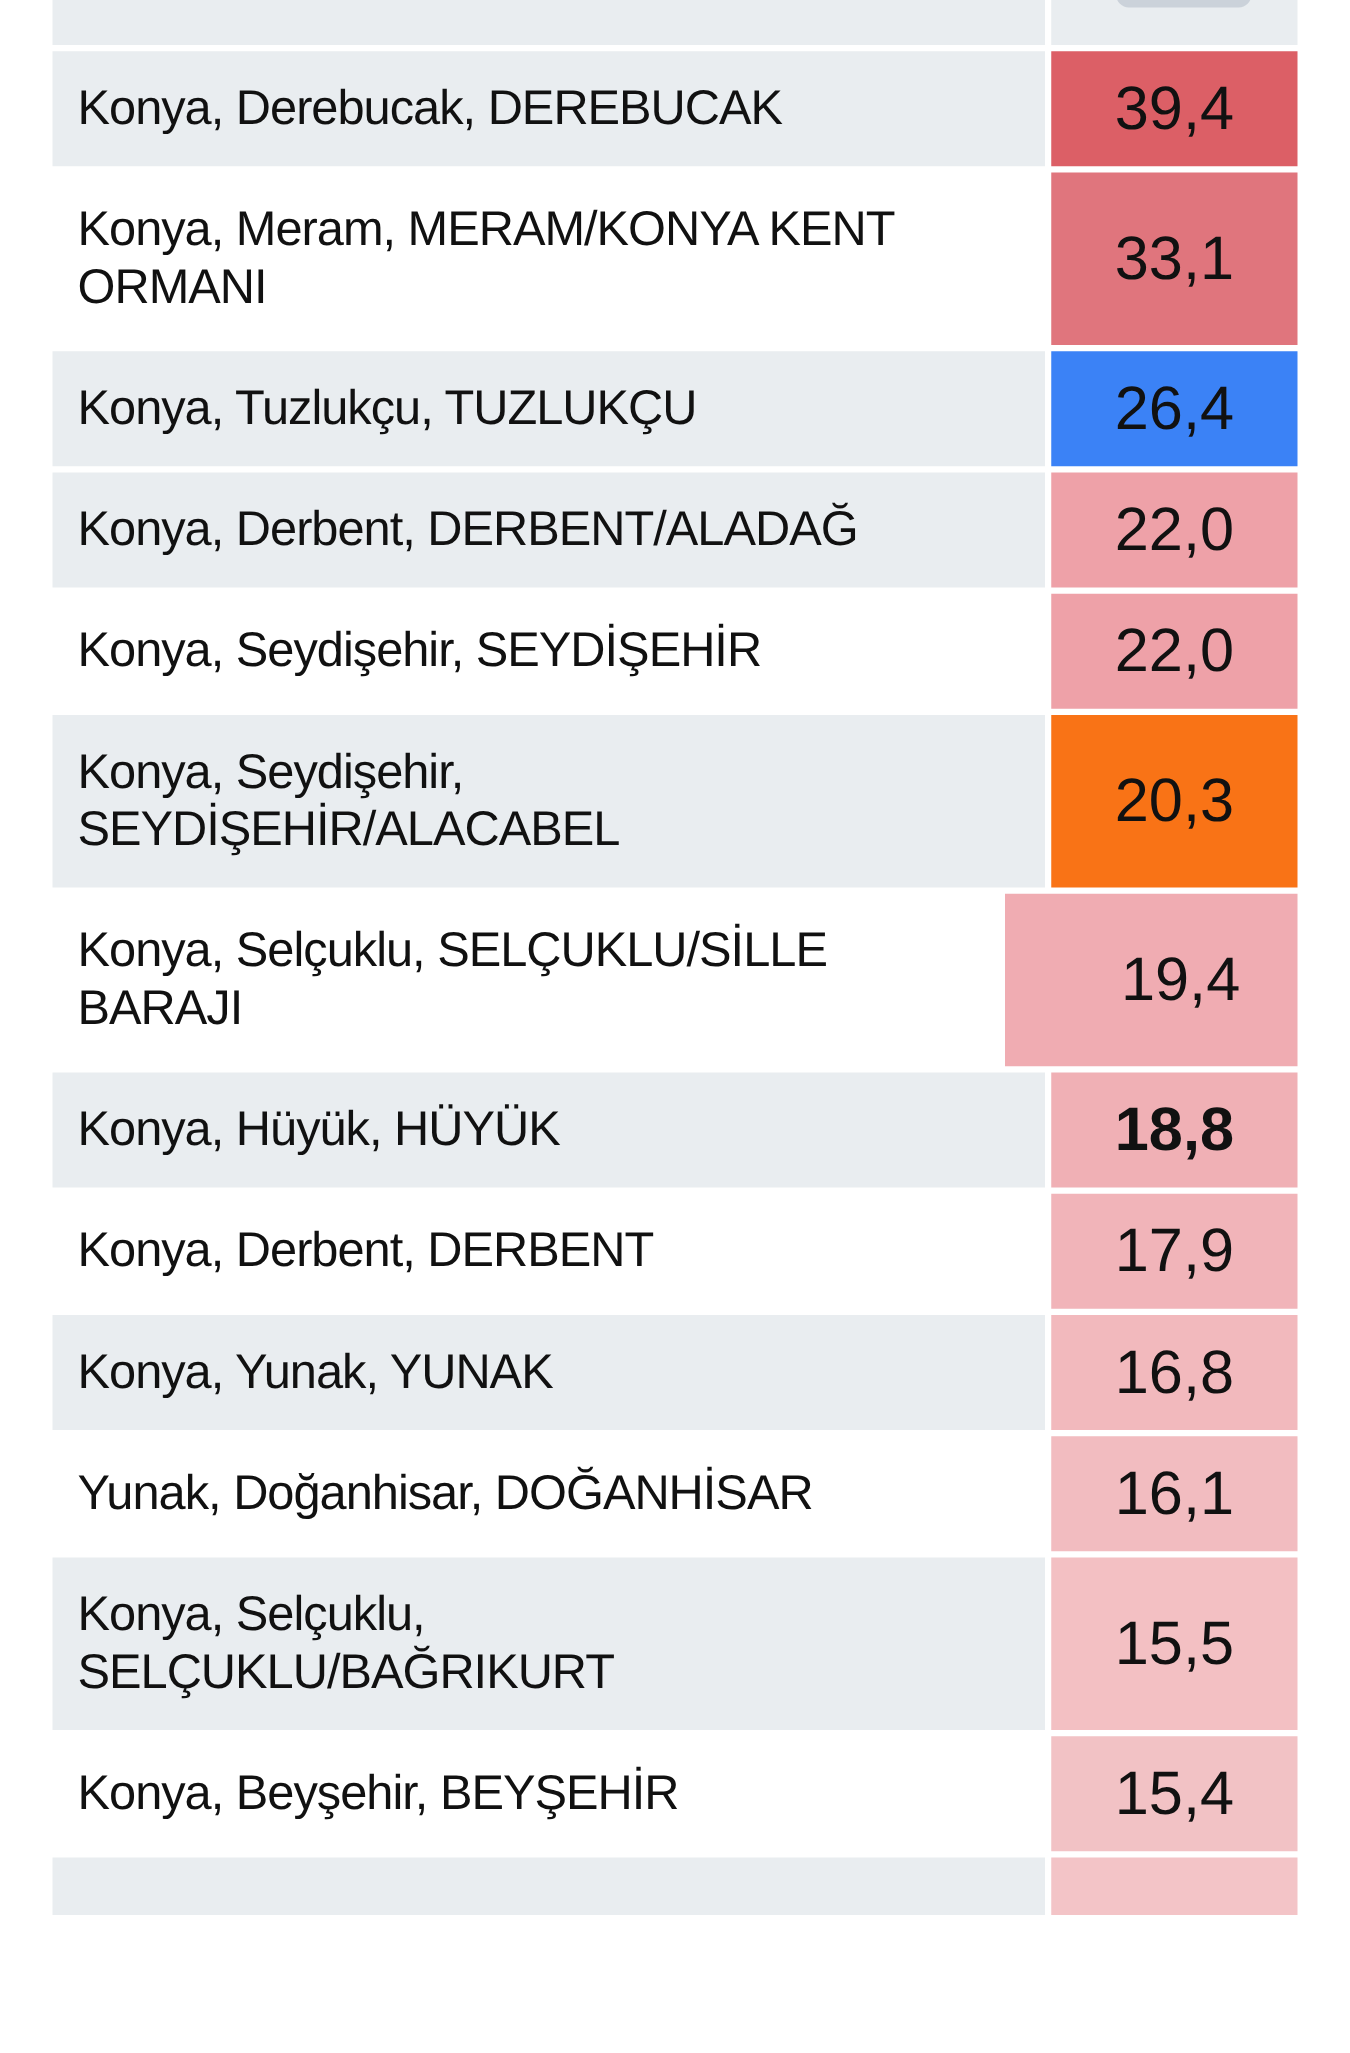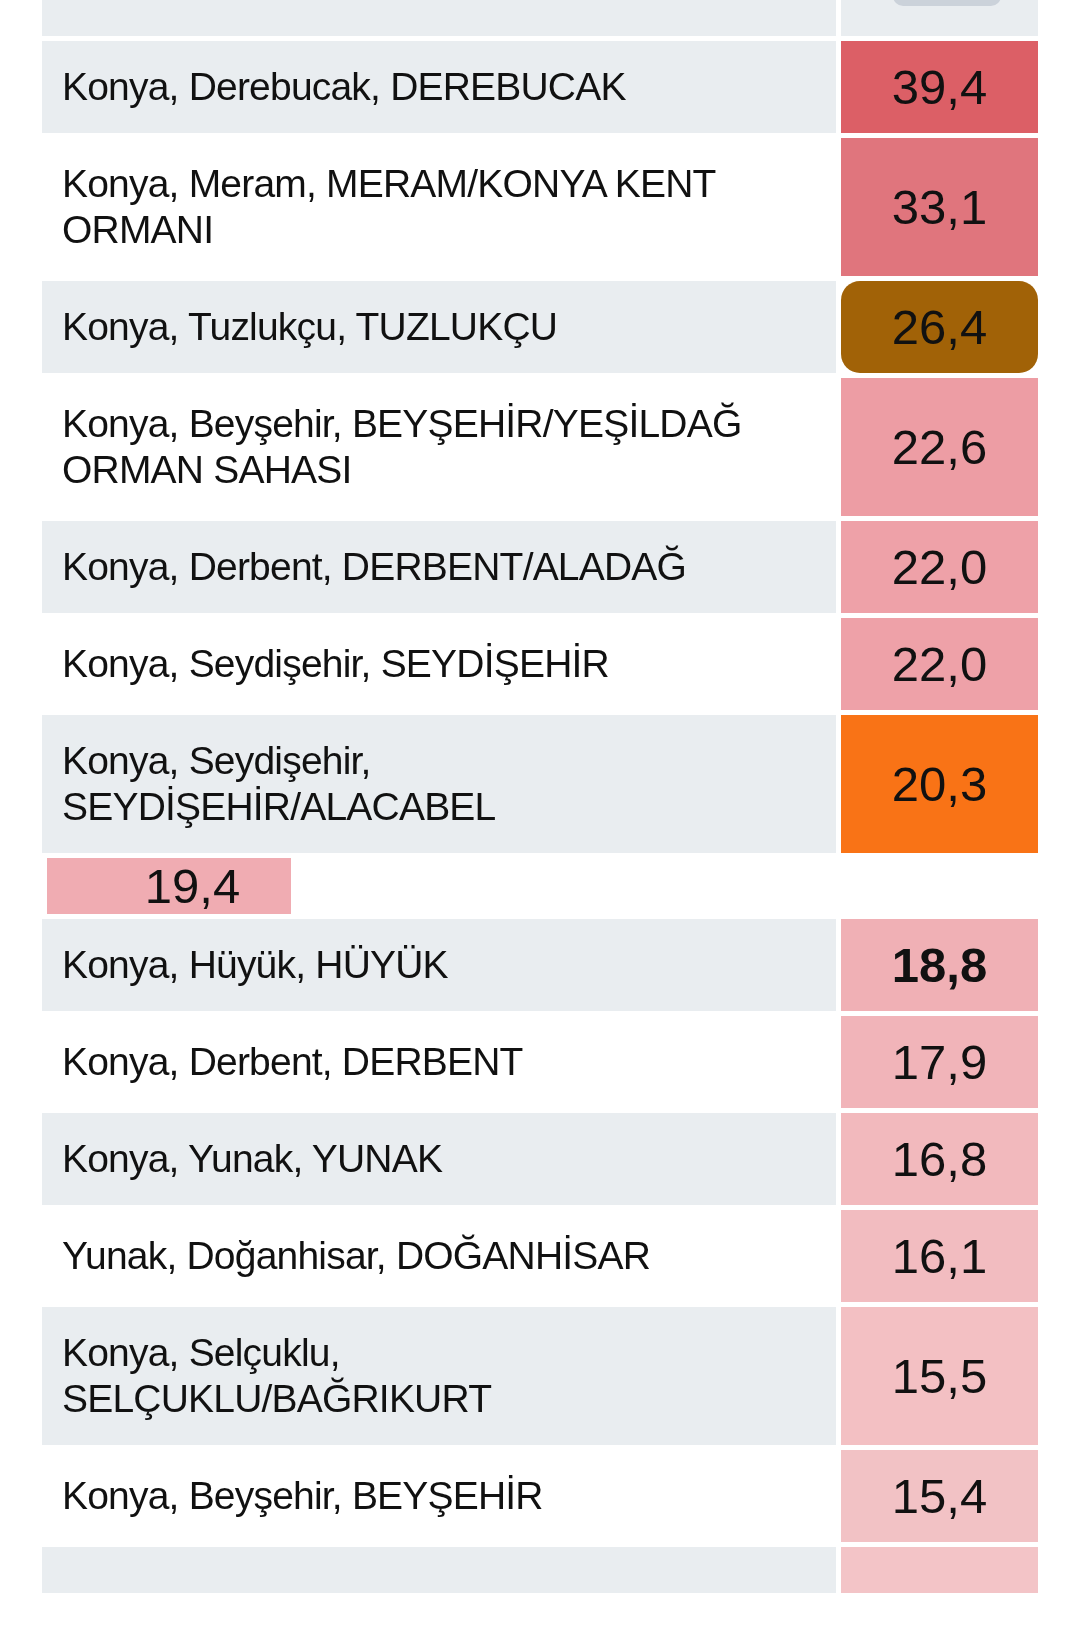--- a/index.html
+++ b/index.html
@@ -95,46 +95,43 @@
   </div>
 
   <div class="row">
     <div class="name-cell">Konya, Meram, MERAM/KONYA KENT
 ORMANI</div>
     <div class="value-cell" style="background: rgb(224, 117, 125);">33,1</div>
   </div>
 
   <div class="row">
     <div class="name-cell striped">Konya, Tuzlukçu, TUZLUKÇU</div>
-    <div class="value-cell" style="background: #a16207; border-radius: 19px;">26,4</div>
+    <div class="value-cell" style="background: #3b82f6;">26,4</div>
   </div>
 
-  <div class="row">
-    <div class="name-cell">Konya, Beyşehir, BEYŞEHİR/YEŞİLDAĞ
-ORMAN SAHASI</div>
-    <div class="value-cell" style="background: rgb(237, 157, 164);">22,6</div>
-  </div>
 
   <div class="row">
     <div class="name-cell striped">Konya, Derbent, DERBENT/ALADAĞ</div>
     <div class="value-cell" style="background: rgb(238, 161, 168);">22,0</div>
   </div>
 
   <div class="row">
     <div class="name-cell">Konya, Seydişehir, SEYDİŞEHİR</div>
     <div class="value-cell" style="background: rgb(238, 161, 168);">22,0</div>
   </div>
 
   <div class="row">
     <div class="name-cell striped">Konya, Seydişehir,
 SEYDİŞEHİR/ALACABEL</div>
     <div class="value-cell" style="background: #f97316;">20,3</div>
   </div>
 
   <div class="row">
+    <div class="name-cell">Konya, Selçuklu, SELÇUKLU/SİLLE
+BARAJI</div>
     <div class="value-cell" style="background: rgb(240, 172, 178); padding-left: 47px;">19,4</div>
   </div>
 
   <div class="row">
     <div class="name-cell striped">Konya, Hüyük, HÜYÜK</div>
     <div class="value-cell" style="background: rgb(240, 176, 181); font-weight: bold;">18,8</div>
   </div>
 
   <div class="row">
     <div class="name-cell">Konya, Derbent, DERBENT</div>

